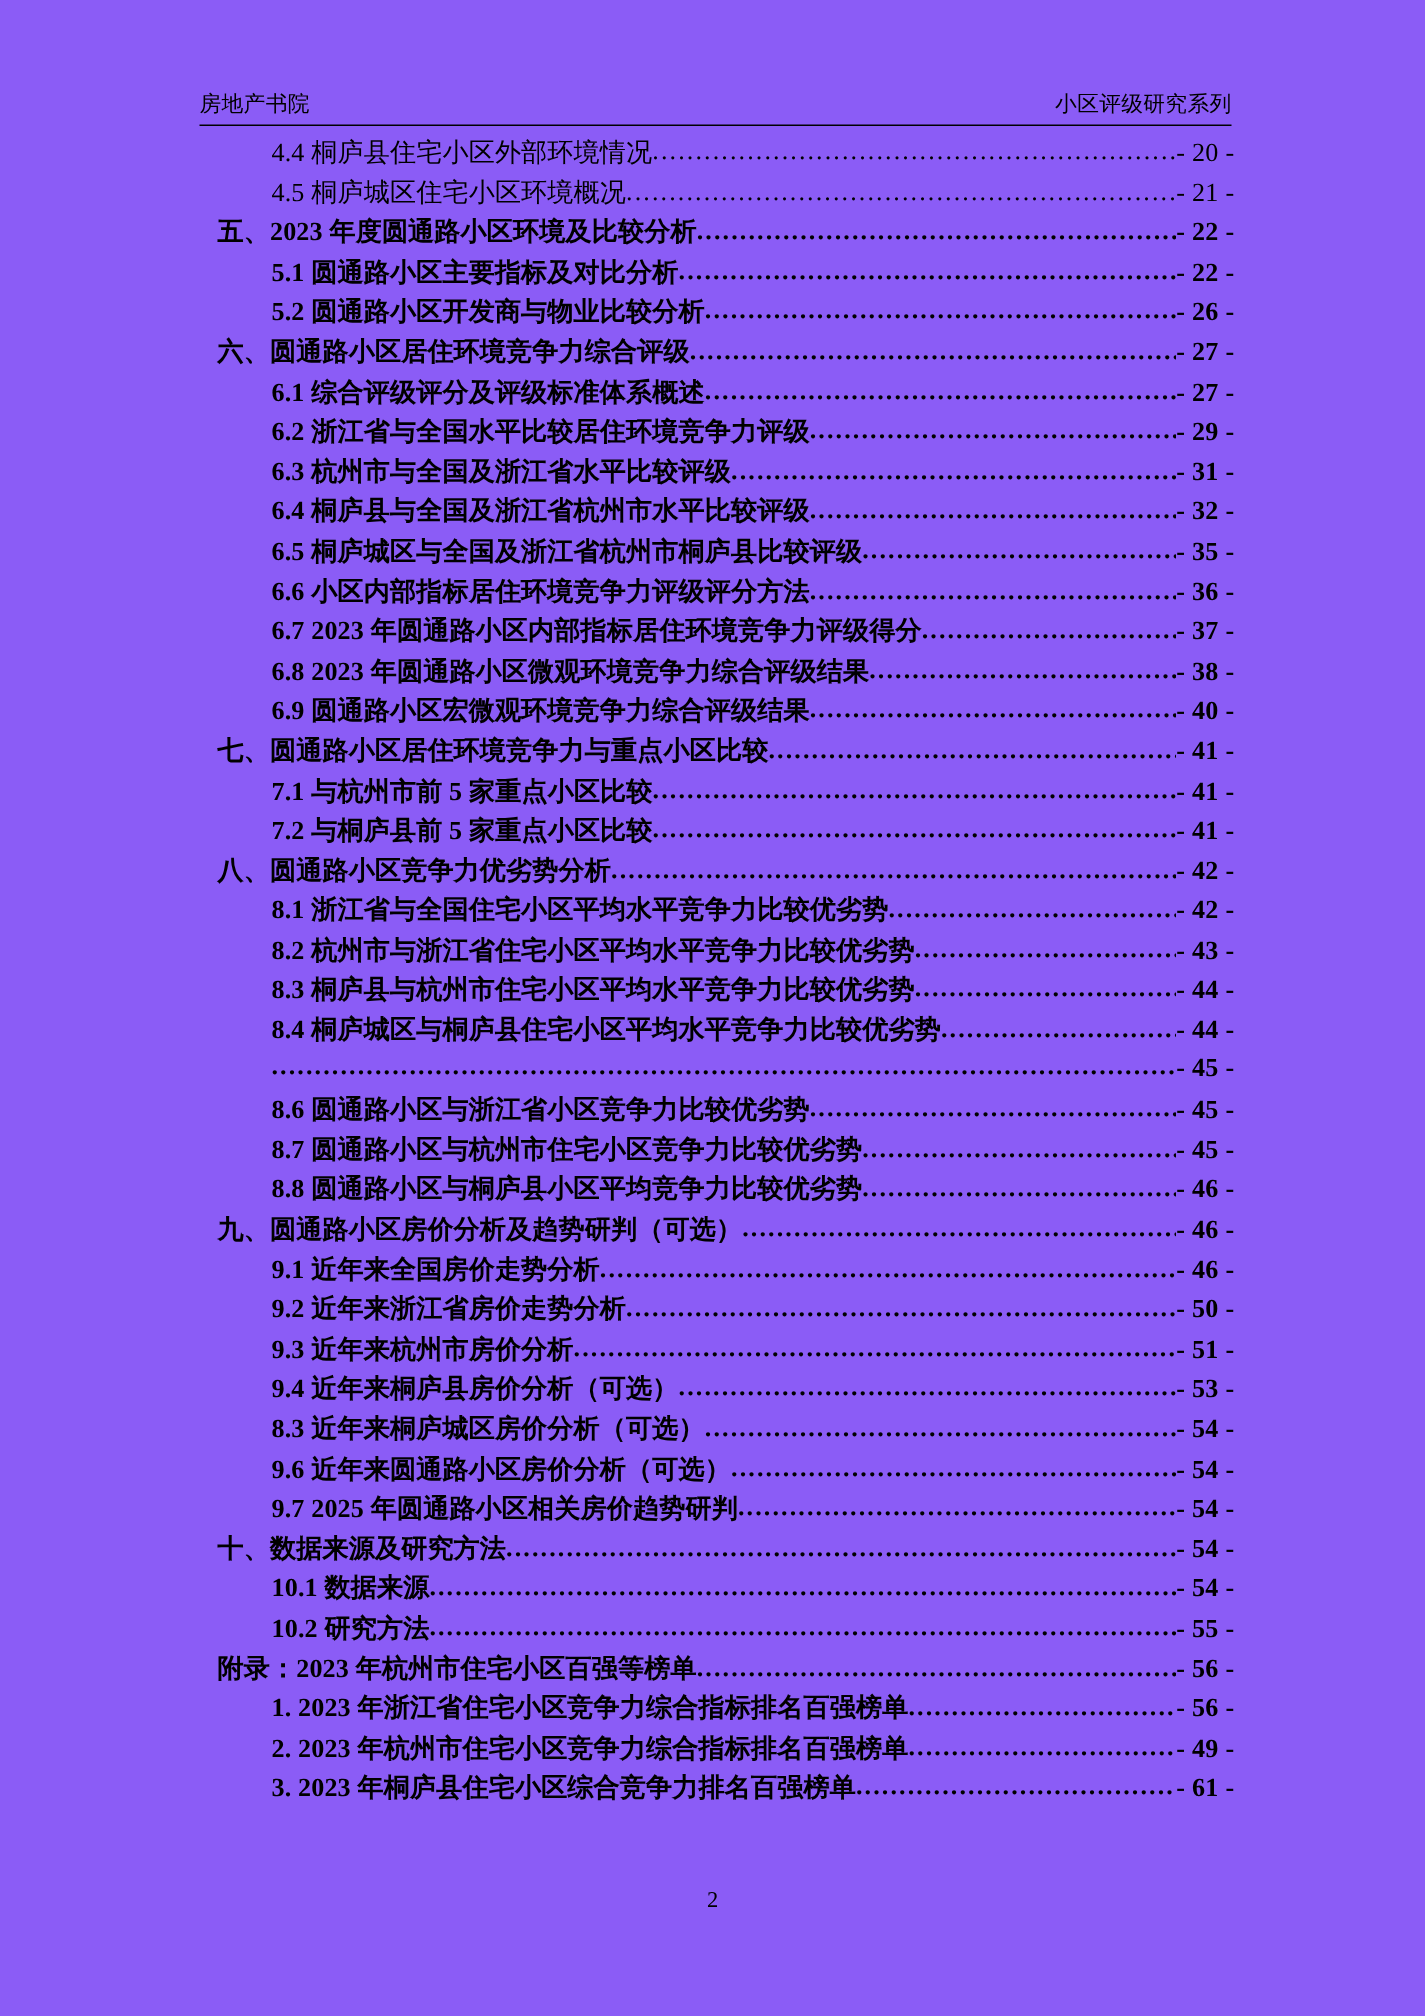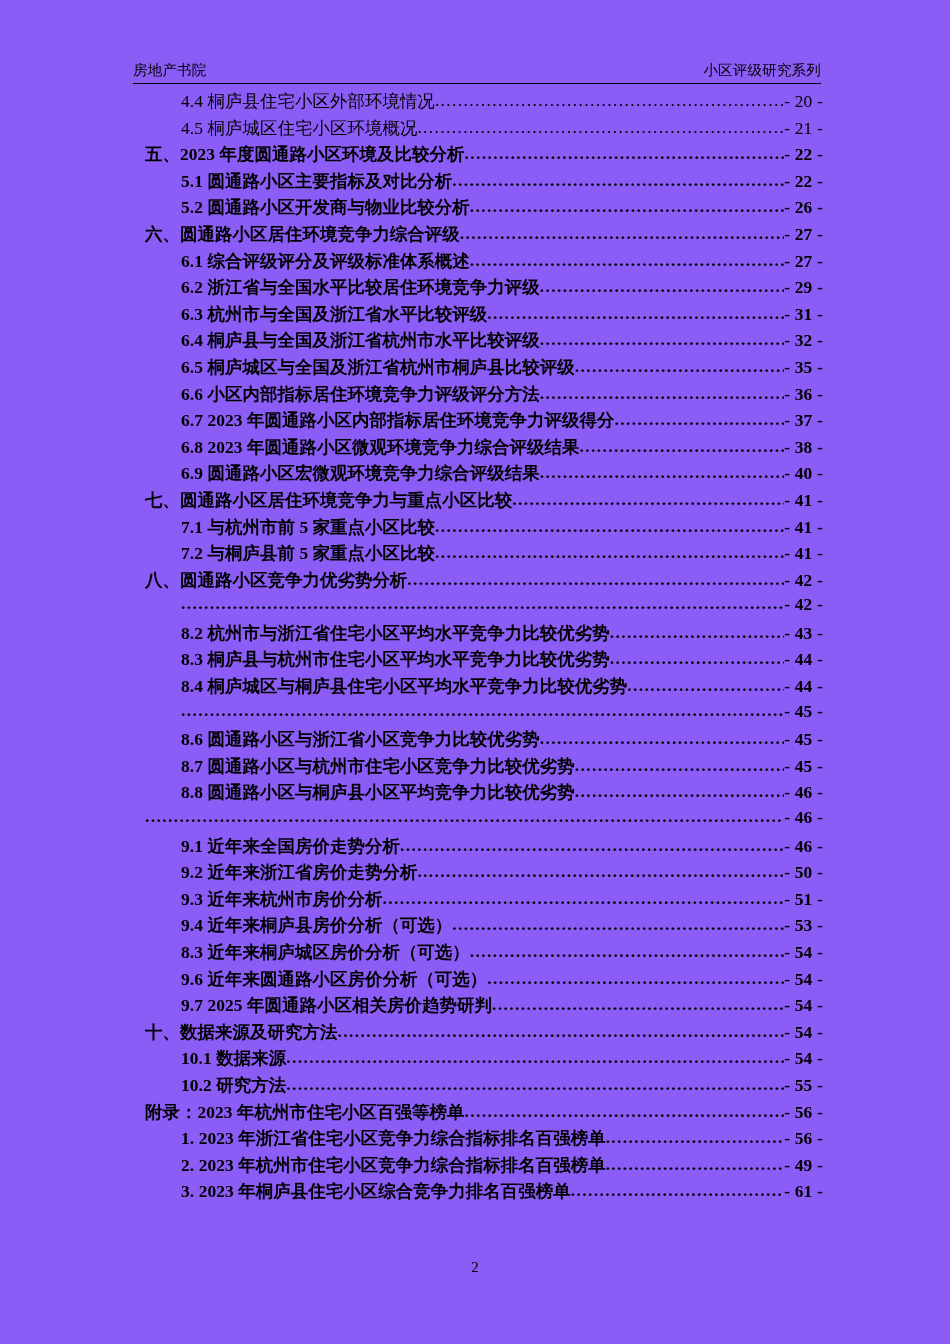--- a/index.html
+++ b/index.html
@@ -194,20 +194,21 @@
         <span class="label">7.2  与桐庐县前 5 家重点小区比较</span>
         <span class="leader">........................................................................................................................................................................................................</span>
         <span class="pageno">- 41 -</span>
       </div>
       <div class="toc-row lvl1 bold">
         <span class="label">八、圆通路小区竞争力优劣势分析</span>
         <span class="leader">........................................................................................................................................................................................................</span>
         <span class="pageno">- 42 -</span>
       </div>
       <div class="toc-row lvl2 bold">
+        <span class="label">8.1  浙江省与全国住宅小区平均水平竞争力比较优劣势</span>
         <span class="leader">........................................................................................................................................................................................................</span>
         <span class="pageno">- 42 -</span>
       </div>
       <div class="toc-row lvl2 bold">
         <span class="label">8.2  杭州市与浙江省住宅小区平均水平竞争力比较优劣势</span>
         <span class="leader">........................................................................................................................................................................................................</span>
         <span class="pageno">- 43 -</span>
       </div>
       <div class="toc-row lvl2 bold">
         <span class="label">8.3  桐庐县与杭州市住宅小区平均水平竞争力比较优劣势</span>
@@ -232,20 +233,21 @@
         <span class="label">8.7  圆通路小区与杭州市住宅小区竞争力比较优劣势</span>
         <span class="leader">........................................................................................................................................................................................................</span>
         <span class="pageno">- 45 -</span>
       </div>
       <div class="toc-row lvl2 bold">
         <span class="label">8.8  圆通路小区与桐庐县小区平均竞争力比较优劣势</span>
         <span class="leader">........................................................................................................................................................................................................</span>
         <span class="pageno">- 46 -</span>
       </div>
       <div class="toc-row lvl1 bold">
+        <span class="label">九、圆通路小区房价分析及趋势研判（可选）</span>
         <span class="leader">........................................................................................................................................................................................................</span>
         <span class="pageno">- 46 -</span>
       </div>
       <div class="toc-row lvl2 bold">
         <span class="label">9.1  近年来全国房价走势分析</span>
         <span class="leader">........................................................................................................................................................................................................</span>
         <span class="pageno">- 46 -</span>
       </div>
       <div class="toc-row lvl2 bold">
         <span class="label">9.2  近年来浙江省房价走势分析</span>

